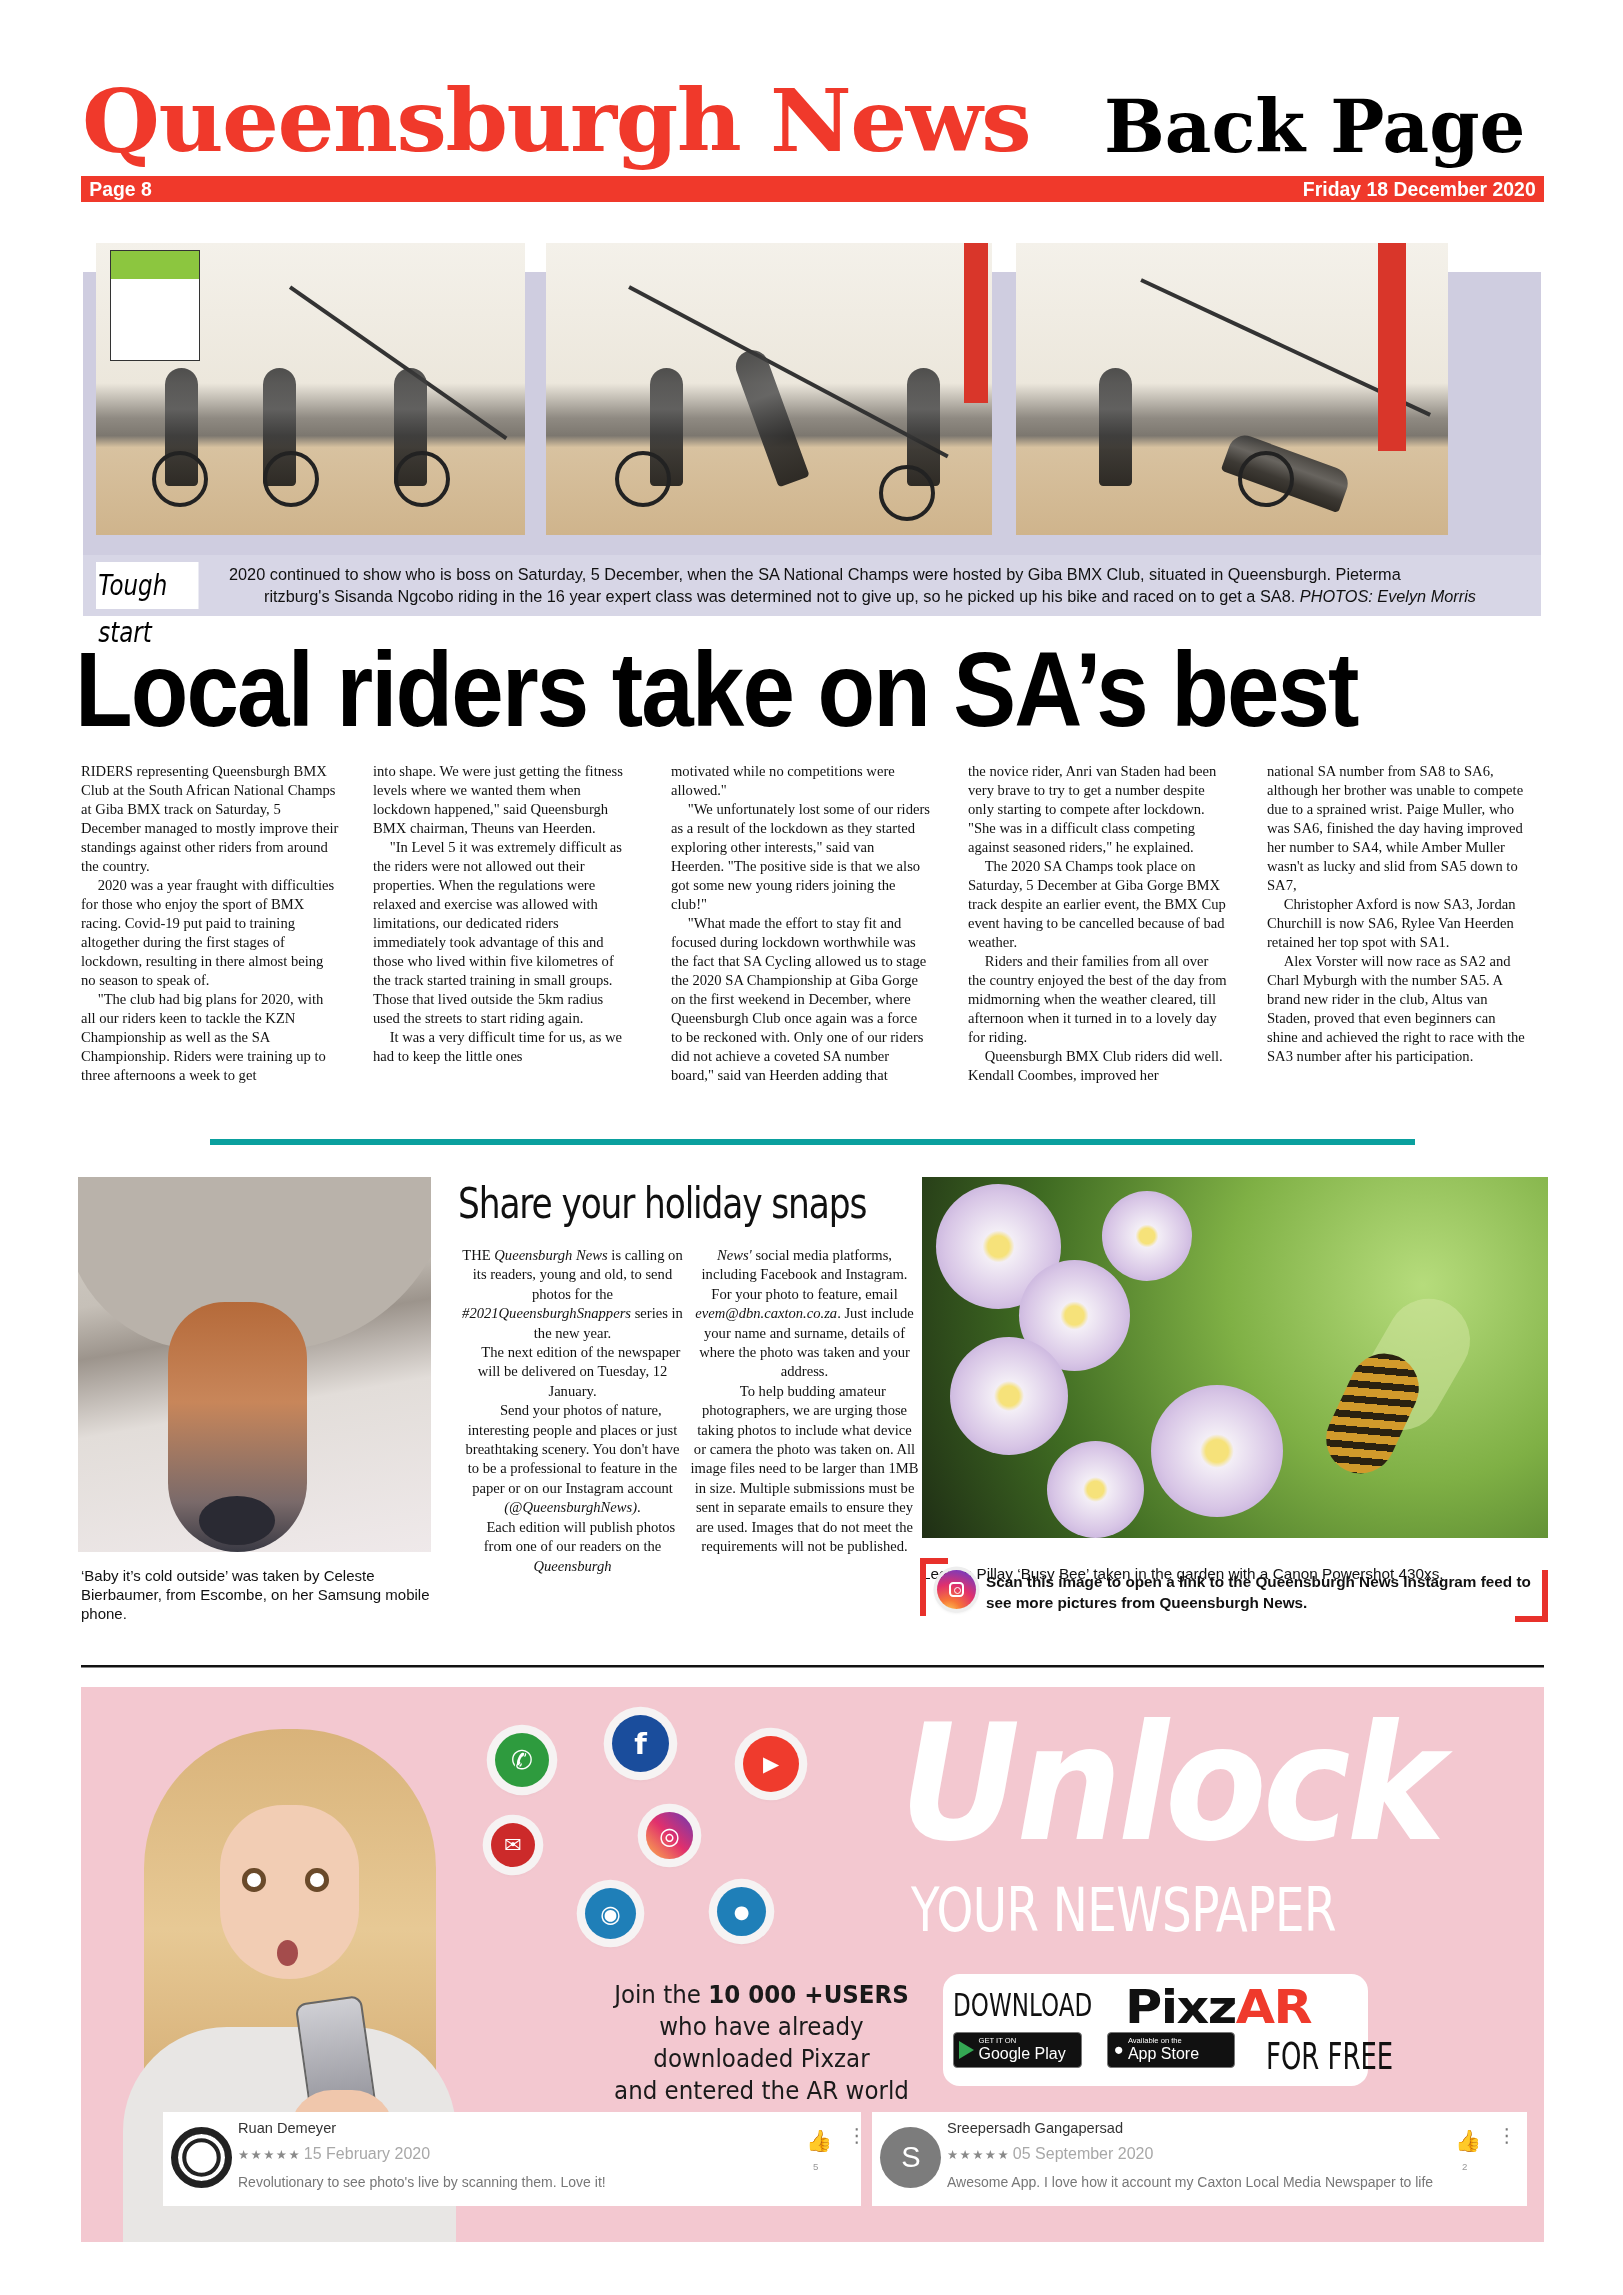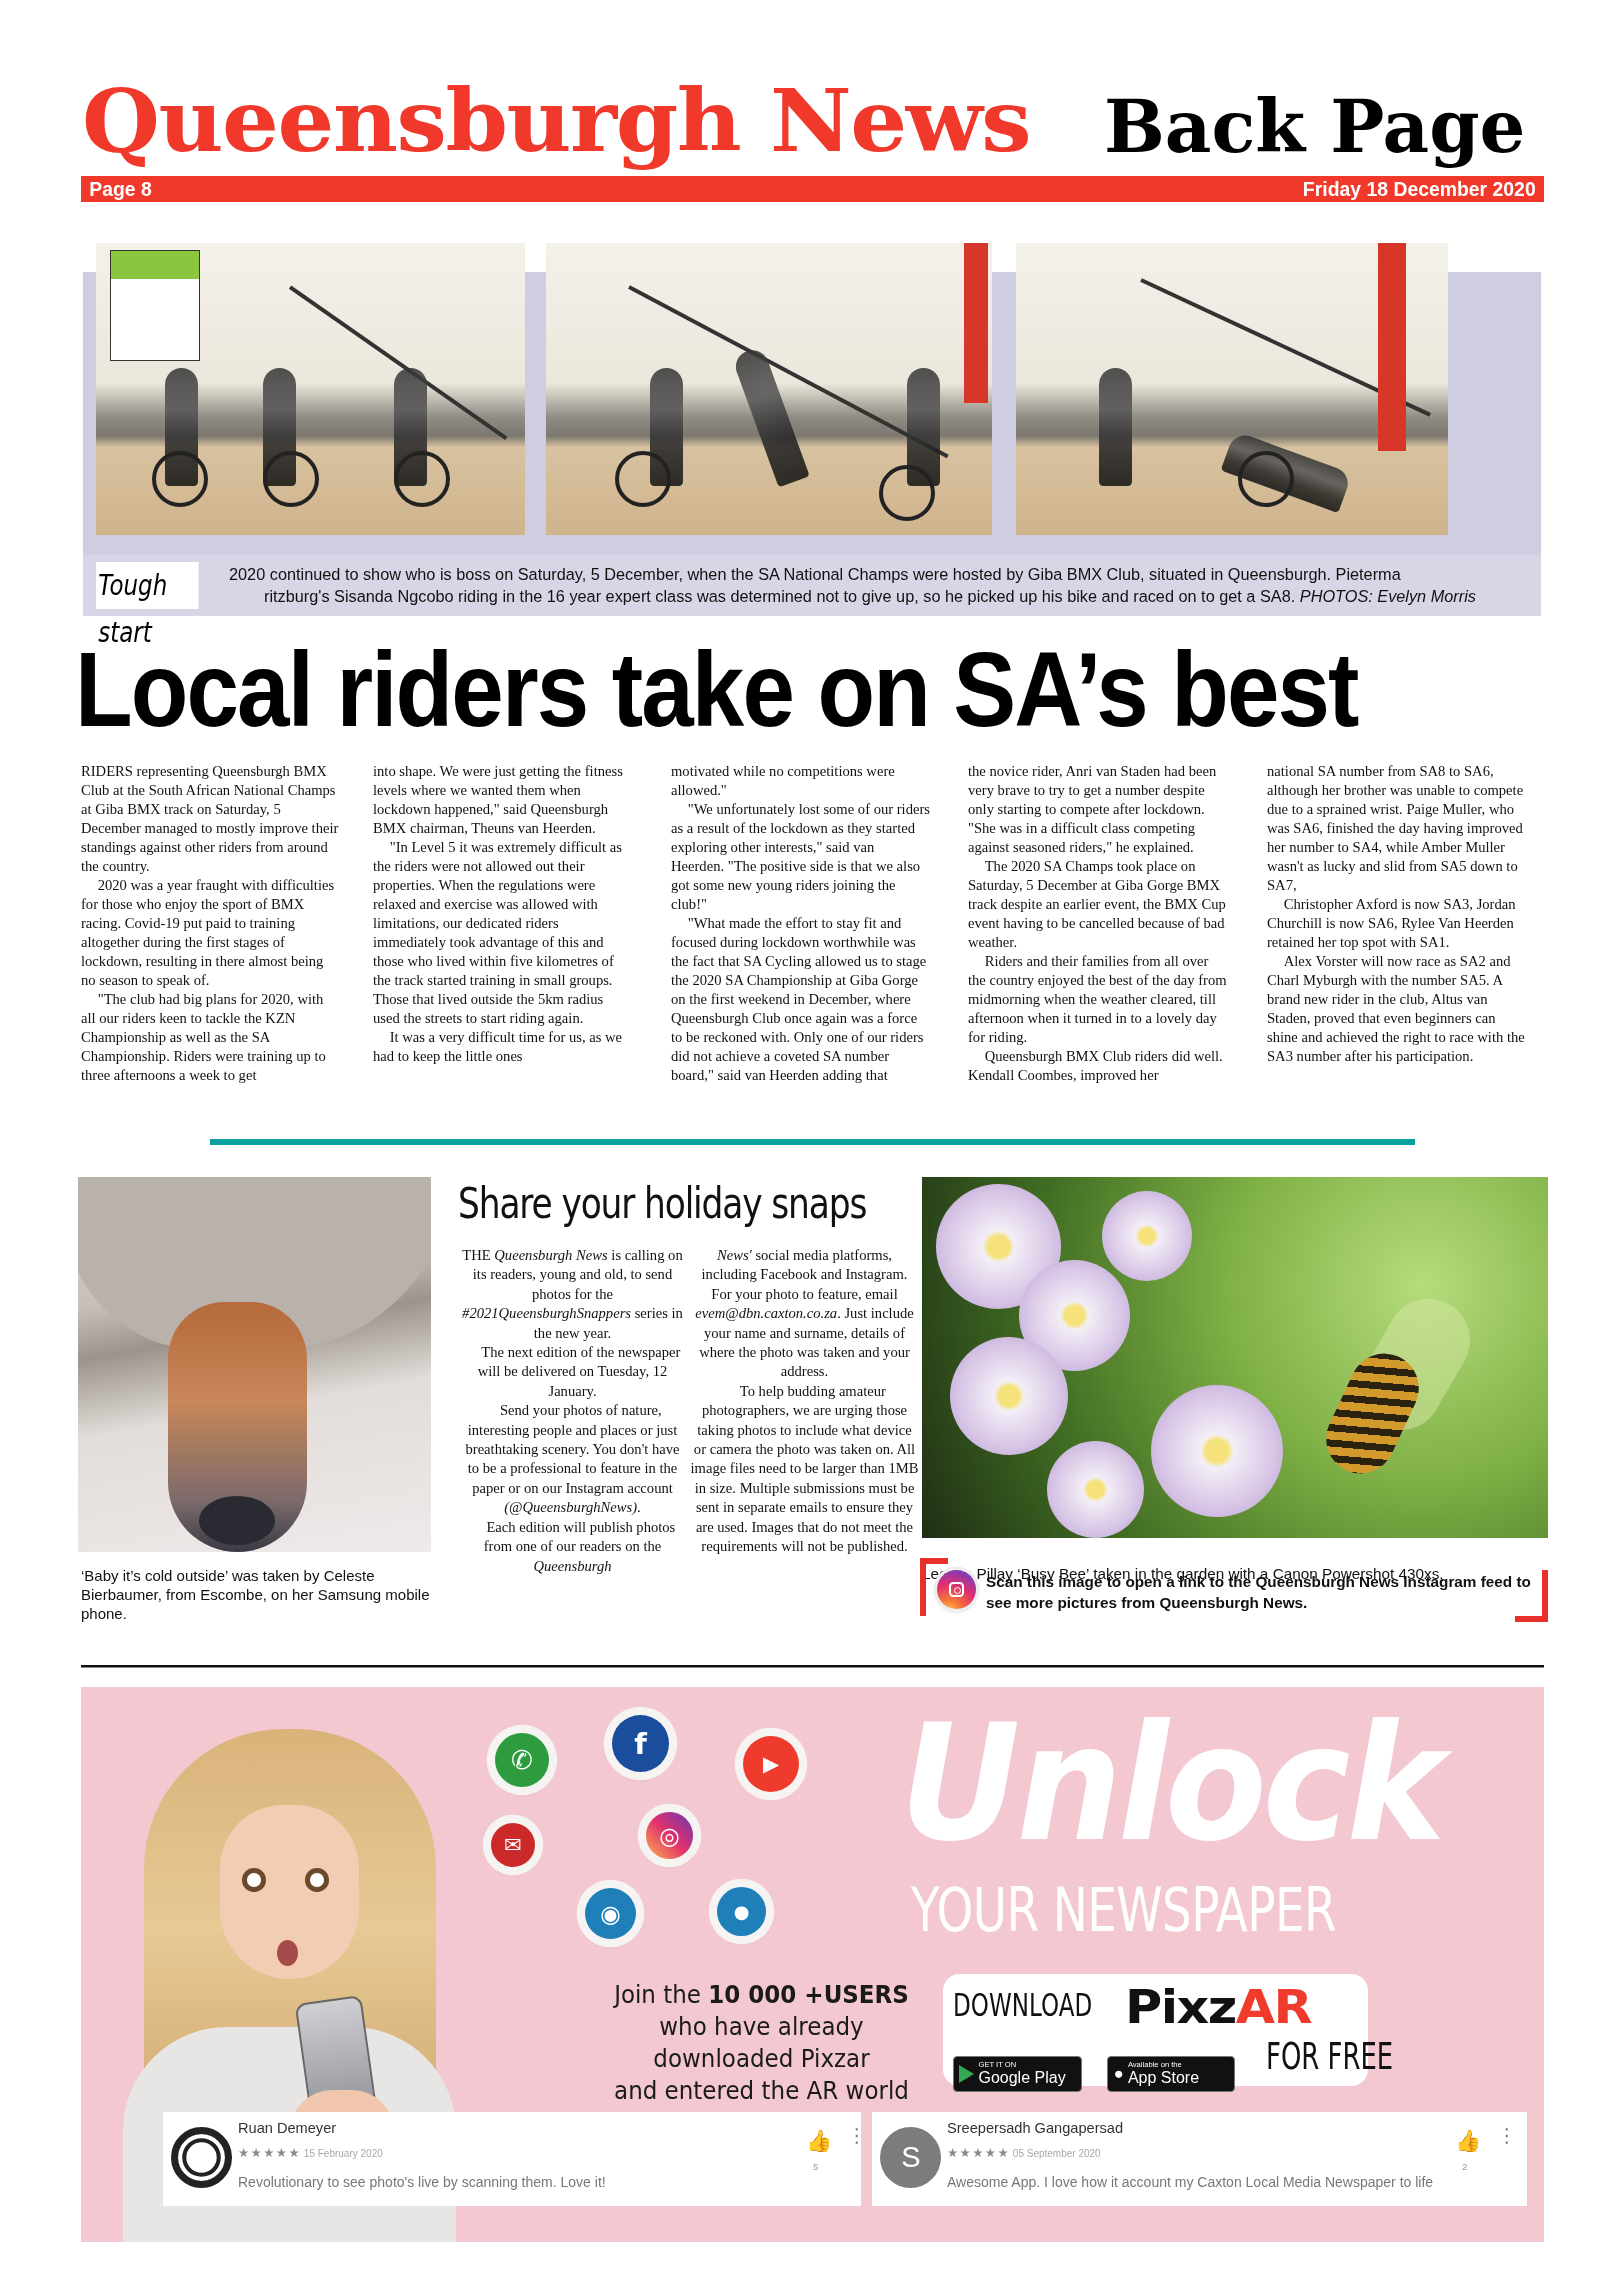--- a/index.html
+++ b/index.html
@@ -179,42 +179,42 @@
     transform: scaleX(.72); transform-origin: left top; white-space: nowrap;
   }
   .pixzar {
     position: absolute; left: 182px; top: 5.6px;
     font-family: "DejaVu Sans", sans-serif; font-weight: 900; font-size: 47px; line-height: 53px;
     letter-spacing: -1.4px; white-space: nowrap; transform: scaleX(1.08); transform-origin: left top;
   }
   .pixzar .black { color: #111; }
   .pixzar .red { color: #ef3a2c; }
   .store-badge {
-    position: absolute; top: 82px; height: 36px; background: #111; border-radius: 4.2px;
+    position: absolute; top: 58px; height: 36px; background: #111; border-radius: 4.2px;
     color: #fff; display: flex; align-items: center; padding: 0 5.6px; gap: 4.2px;
     border: 0.7px solid #777;
   }
   .store-badge .small { font-family: "Liberation Sans", sans-serif; font-size: 7.6px; line-height: 8.3px; }
   .store-badge .big { font-family: "Liberation Sans", sans-serif; font-size: 16px; line-height: 18px; }
   .store-badge .icon { font-size: 16.7px; line-height: 16.7px; }
   .gp-tri { width: 0; height: 0; border-top: 9.7px solid transparent; border-bottom: 9.7px solid transparent; border-left: 15.3px solid #34a853; position: relative; }
   .for-free {
     position: absolute; left: 323px; top: 60px;
     font-family: "DejaVu Sans", sans-serif; font-size: 37px; line-height: 46px; color: #111;
     transform: scaleX(.7); transform-origin: left top; white-space: nowrap;
   }
 
   .review {
     position: absolute; top: 425px; height: 94px; background: #fff;
     font-family: "Liberation Sans", sans-serif; color: #444;
   }
   .review .avatar { position: absolute; left: 8.3px; top: 15.3px; width: 61px; height: 61px; border-radius: 50%; }
   .review .name { position: absolute; left: 75px; top: 8.3px; font-size: 14.6px; color: #333; }
   .review .stars { position: absolute; left: 75px; top: 33px; font-size: 12.5px; color: #8a8a8a; letter-spacing: 1.4px; }
-  .review .date { color: #a8a8a8; letter-spacing: 0; margin-left: 2.8px; font-size: 10px; }
+  .review .date { color: #a8a8a8; letter-spacing: 0; margin-left: 2.8px; font-size: 16px; }
   .review .text { position: absolute; left: 75px; top: 62px; font-size: 14px; color: #777; white-space: nowrap; }
   .review .thumb { position: absolute; font-size: 21px; color: #777; }
   .review .more { position: absolute; font-size: 19.4px; color: #777; line-height: 19.4px; }
   .review .like-count { position: absolute; font-size: 9.7px; color: #999; }
 </style>
 </head>
 <body>
 
 <div class="abs masthead-title">Queensburgh News</div>
 <div class="abs masthead-section">Back Page</div>

